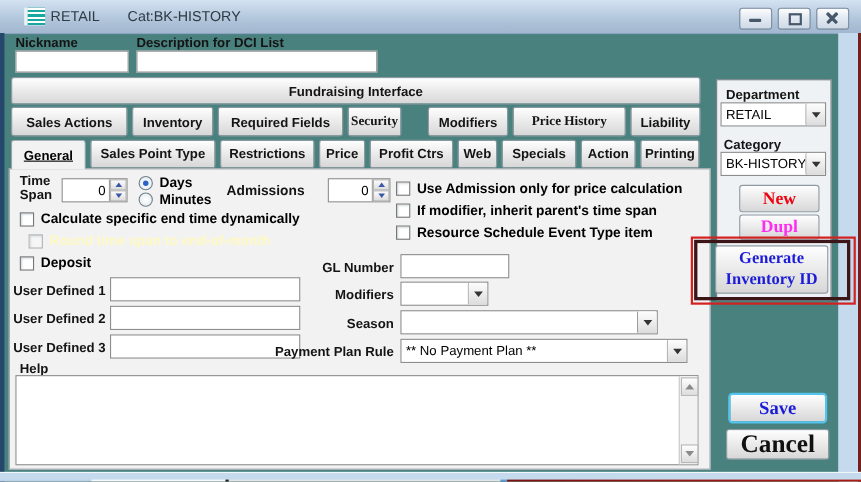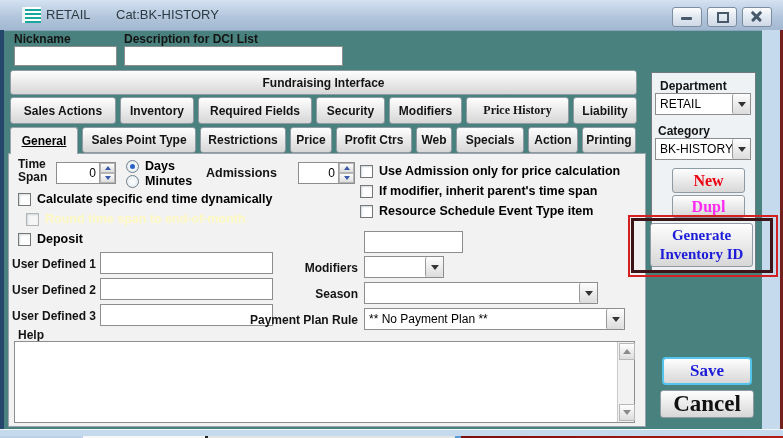--- a/index.html
+++ b/index.html
@@ -104,21 +104,21 @@
   <div class="lbl" style="left:14px;top:32px;">Nickname</div>
   <input class="txt" style="left: 14px; top: 46px; width: 103px; height: 20px;" value="">
   <div class="lbl" style="left:124px;top:32px;">Description for DCI List</div>
   <input class="txt" style="left: 124px; top: 46px; width: 219px; height: 20px;" value="">
 
   <div class="btn" style="left:10px;top:70px;width:627px;height:25px;">Fundraising Interface</div>
 
   <div class="btn" style="left:10px;top:97px;width:106px;height:27px;">Sales Actions</div>
   <div class="btn" style="left:120px;top:97px;width:74px;height:27px;">Inventory</div>
   <div class="btn" style="left:198px;top:97px;width:114px;height:27px;">Required Fields</div>
-  <div class="btn" style="left:316px;top:97px;width:69px;height:27px;">Security</div>
+  <div class="btn" style="left:316px;top:97px;width:49px;height:27px;font-family:Liberation Serif, serif;">Security</div>
   <div class="btn" style="left:389px;top:97px;width:73px;height:27px;">Modifiers</div>
   <div class="btn" style="left:466px;top:97px;width:103px;height:27px;font-family:Liberation Serif, serif;">Price History</div>
   <div class="btn" style="left:573px;top:97px;width:64px;height:27px;">Liability</div>
 
   <div class="tab-active" style="left:10px;top:127px;width:68px;height:27px;">General</div>
   <div class="btn" style="left:82px;top:127px;width:114px;height:26px;">Sales Point Type</div>
   <div class="btn" style="left:200px;top:127px;width:86px;height:26px;">Restrictions</div>
   <div class="btn" style="left:290px;top:127px;width:42px;height:26px;">Price</div>
   <div class="btn" style="left:336px;top:127px;width:76px;height:26px;">Profit Ctrs</div>
   <div class="btn" style="left:416px;top:127px;width:36px;height:26px;">Web</div>
@@ -182,20 +182,21 @@
   </div>
   <div class="cbrow" style="left:26px;top:212px;">
     <div class="cbox dis"></div>
     <div class="cblbl dis">Round time span to end-of-month</div>
   </div>
   <div class="cbrow" style="left:18px;top:232px;">
     <div class="cbox"></div>
     <div class="cblbl">Deposit</div>
   </div>
 
+  <div class="lbl" style="left:240px;top:236px;width:118px;text-align:right;">GL Number</div>
   <input class="txt" style="left: 364px; top: 231px; width: 99px; height: 22px;" value="">
 
   <div class="lbl" style="left:12px;top:257px;">User Defined 1</div>
   <input class="txt" style="left: 100px; top: 252px; width: 173px; height: 22px;" value="">
   <div class="lbl" style="left:240px;top:261px;width:118px;text-align:right;">Modifiers</div>
   <div class="combo" style="left:364px;top:256px;width:80px;height:22px;">
     <div class="val"></div>
     <div class="cbtn">
         <div class="tri-dn"></div>
       </div>

